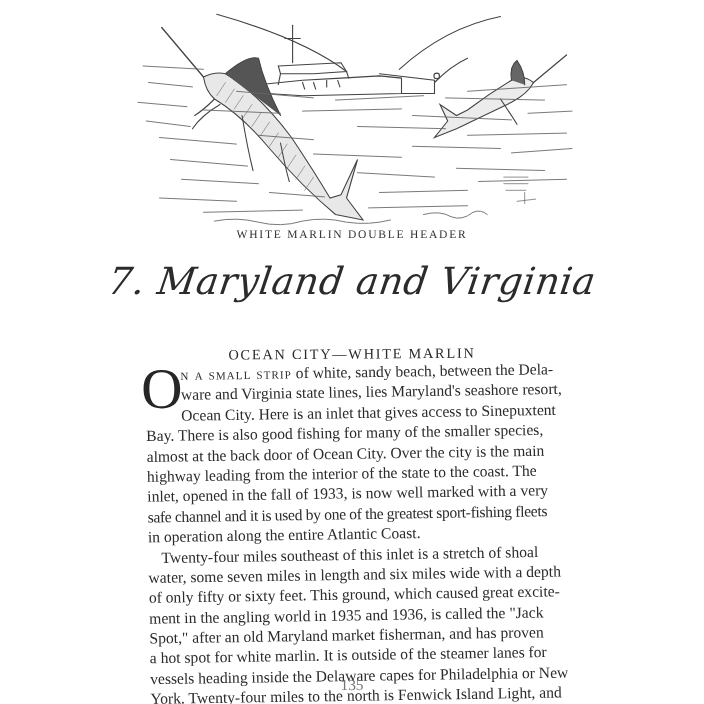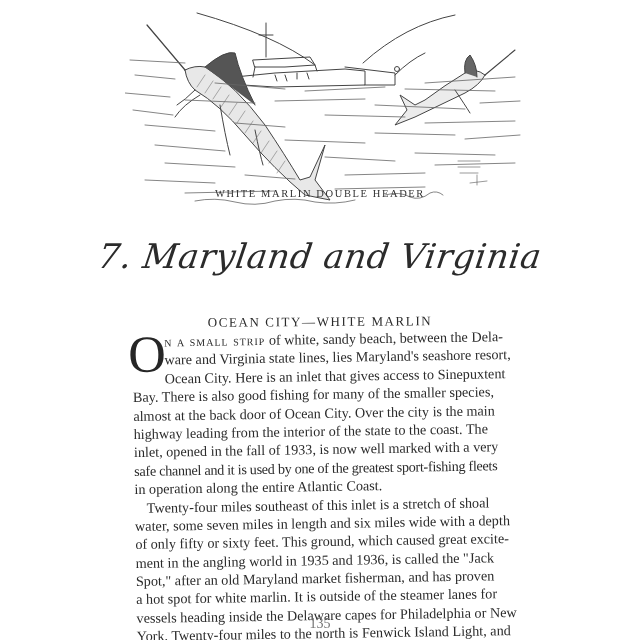--- a/index.html
+++ b/index.html
@@ -24,21 +24,21 @@
     }
     .illustration svg {
       width: 400px;
       height: 240px;
       display: block;
     }
     .caption {
       position: absolute;
       left: 0;
       width: 640px;
-      top: 188px;
+      top: 208px;
       text-align: center;
       font-size: 10.5px;
       letter-spacing: 1.6px;
       color: #333;
     }
     .chapter-title {
       position: absolute;
       left: 0;
       width: 640px;
       top: 236px;

